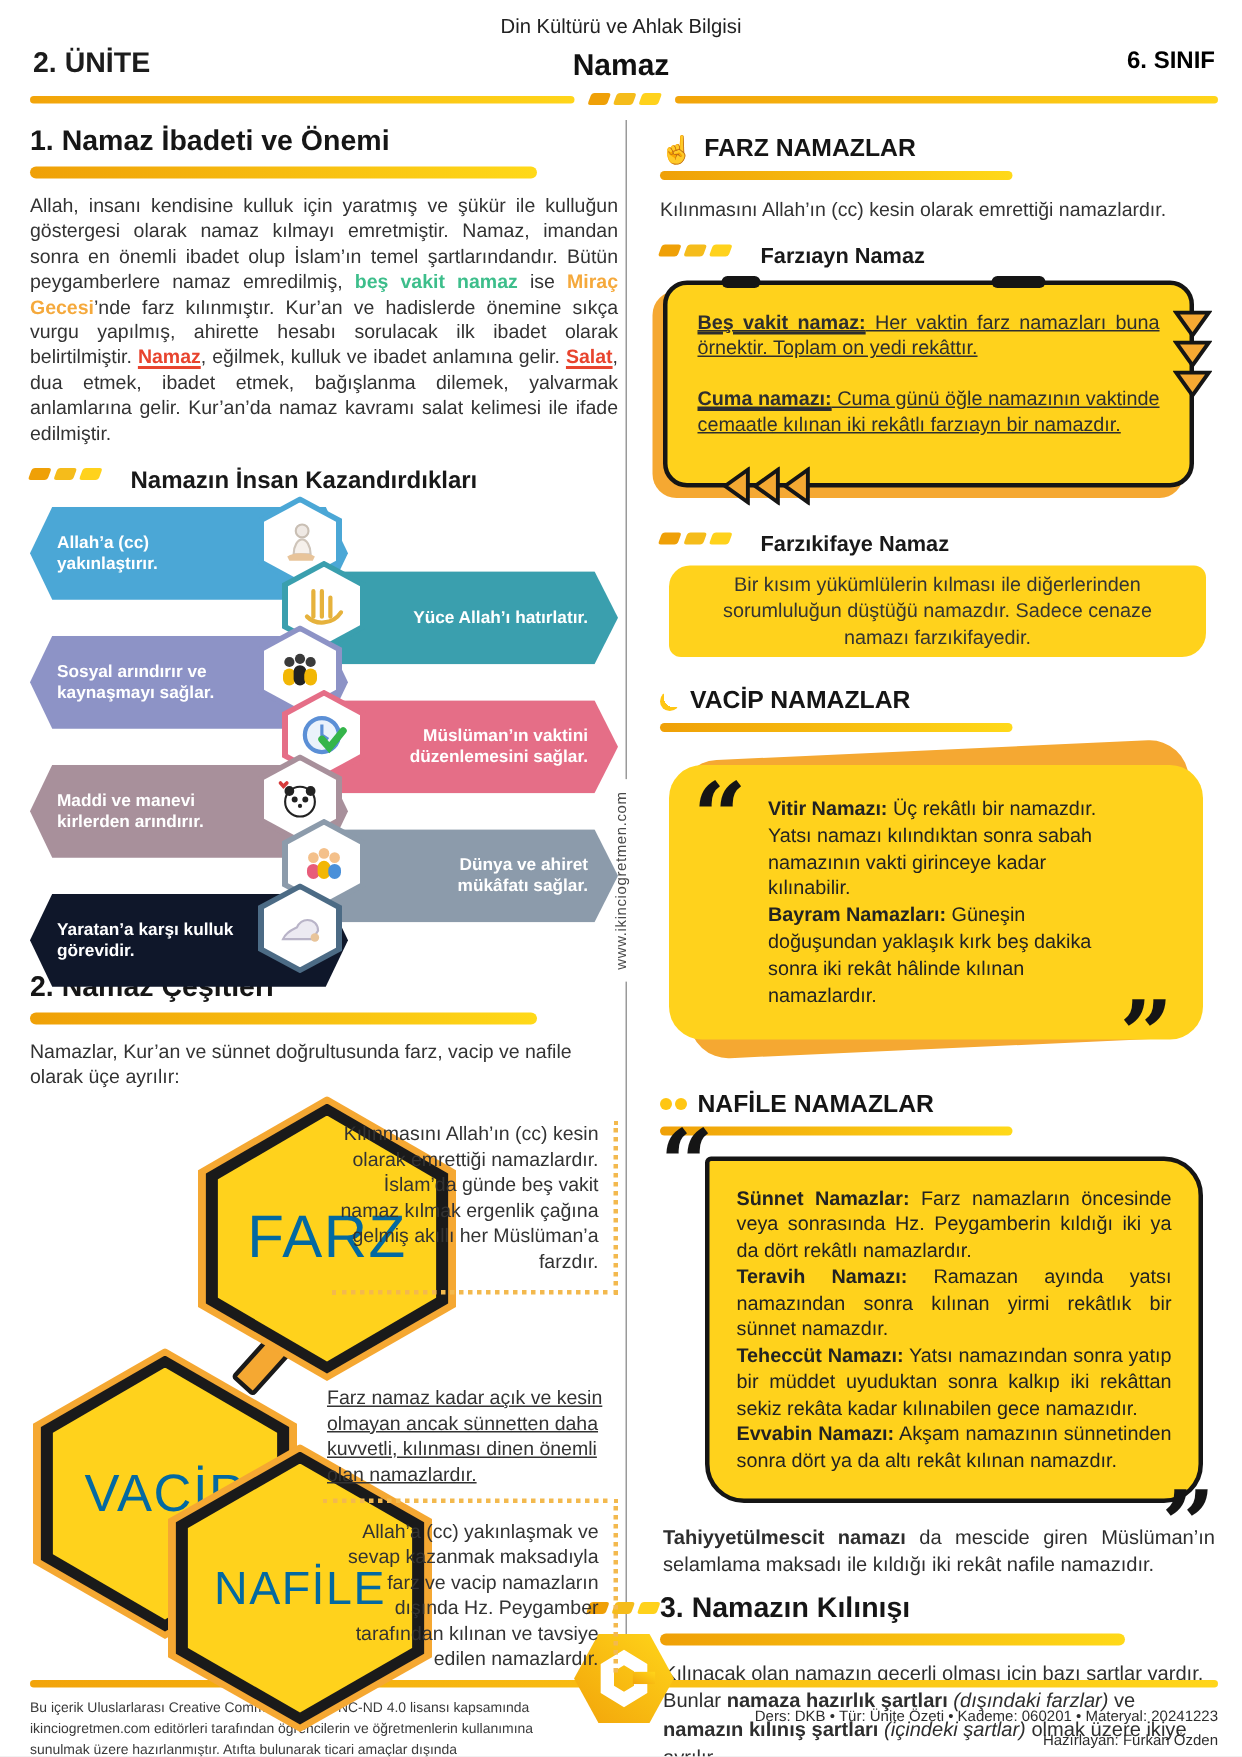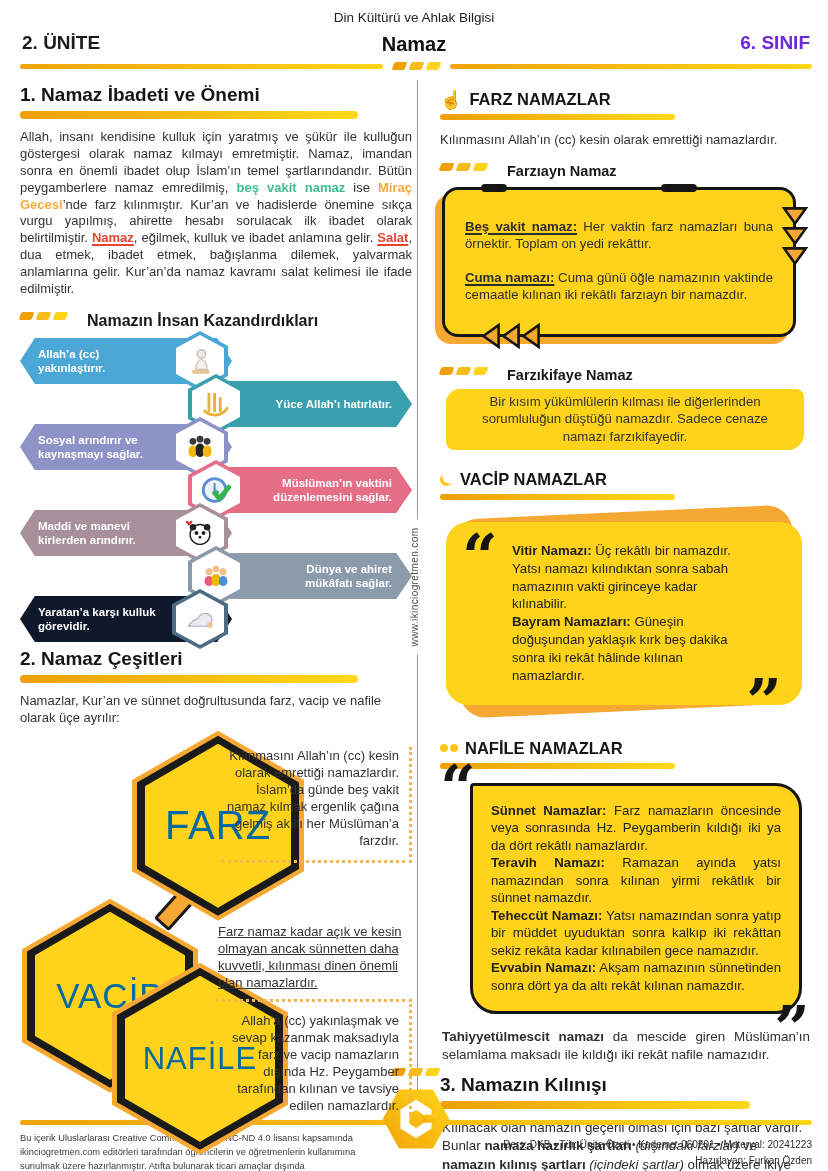--- a/index.html
+++ b/index.html
@@ -4,21 +4,21 @@
 <style>
   html,body{margin:0;padding:0;background:#e8e8e8;}
   .page{position:relative;width:828px;height:1171px;background:#ffffff;margin:0 auto;
         font-family:"Liberation Sans",sans-serif;color:#2e2e2e;overflow:hidden;}
 
   
   .subject{position:absolute;top:10px;left:0;right:0;text-align:center;font-size:13.5px;color:#222;}
   .hdr-unit{position:absolute;top:32px;left:22px;font-size:19px;color:#1c1c1c;font-weight:600;}
   .hdr-unit b,.hdr-grade b{font-weight:800;}
   .hdr-title{position:absolute;top:33px;left:0;right:0;text-align:center;font-size:20px;font-weight:800;color:#111;}
-  .hdr-grade{position:absolute;top:32px;right:18px;font-size:19px;color:#6d28d9;font-weight:600;}
+  .hdr-grade{position:absolute;top:32px;right:18px;font-size:16px;color:#000000;font-weight:600;}
   .hdr-rule{position:absolute;top:62px;left:20px;right:16px;display:flex;align-items:center;gap:10px;}
   .hdr-rule .ln{flex:1;height:5px;border-radius:3px;background:linear-gradient(90deg,#F2A40A,#FFD51A);}
   .dash-set{display:inline-flex;gap:4px;}
   .dash-set i{display:block;width:13px;height:8px;border-radius:2px;transform:skewX(-20deg);}
   .dash-set i:nth-child(1){background:#EFA007;}
   .dash-set i:nth-child(2){background:#F5BC1B;}
   .dash-set i:nth-child(3){background:#FFD21C;}
 
   
   .divider{position:absolute;left:417px;top:80px;bottom:78px;width:0;border-left:1.5px solid #9a9a9a;}
@@ -34,21 +34,21 @@
   .main-rule{height:8px;border-radius:4px;background:linear-gradient(90deg,#EFA007,#FFD919);margin:5px 0 10px;}
   .body{font-size:13px;line-height:1.3;color:#333;text-align:justify;}
   .g{color:#3DBE8B;font-weight:800;}
   .o{color:#F5A93C;font-weight:800;}
   .r{color:#E8442E;font-weight:800;text-decoration:underline;text-decoration-thickness:2px;text-underline-offset:2px;}
 
   .sub-h{display:flex;gap:20px;font-size:14.5px;font-weight:800;color:#191919;margin:14px 0 6px;}
 
   
   .gains-wrap{position:relative;height:304px;margin:8px 0 4px;}
-  .grow{position:absolute;height:46px;}
+  .grow{position:absolute;height:62px;}
   .grow.l{left:0;width:212px;}
   .grow.r{left:168px;right:0;}
   .gbanner{position:absolute;inset:0;display:flex;align-items:center;
      clip-path:polygon(7% 0%,93% 0%,100% 50%,93% 100%,7% 100%,0% 50%);
      filter:drop-shadow(2px 3px 2px rgba(0,0,0,.28));}
   .grow.l .gbanner{padding:0 64px 0 18px;}
   .grow.r .gbanner{padding:0 20px 0 74px;justify-content:flex-end;text-align:right;}
   .glabel{font-size:11.5px;line-height:1.25;color:#fff;font-weight:600;}
   .ghex{position:absolute;top:-7px;width:56px;height:60px;z-index:2;}
   .grow.l .ghex{right:4px;}
@@ -78,21 +78,21 @@
   .sec-h{display:flex;align-items:center;gap:7px;font-size:16.5px;font-weight:800;color:#151515;margin-top:8px;}
   .sec-rule{height:6px;width:235px;border-radius:3px;background:linear-gradient(90deg,#EFA007,#FFD919);margin:5px 0 12px;}
   .hand{color:#F5A832;font-size:18px;line-height:1;}
   .crescent{width:13px;height:13px;border-radius:50%;
      background:radial-gradient(circle at 72% 28%, transparent 52%, #FFC613 53%);}
   .dot2{display:inline-flex;gap:2px;}
   .dot2 i{width:8px;height:8px;border-radius:50%;background:#FFC613;}
 
   .farz-box{position:relative;margin:8px 16px 30px 2px;background:#FFD21C;border:3.5px solid #151515;
      border-radius:16px;box-shadow:-7px 7px 0 #F5A832;padding:16px 20px 14px;}
-  .farz-box p{margin:12px 0 16px;font-size:13.2px;line-height:1.32;text-align:justify;}
+  .farz-box p{margin:0 0 16px;font-size:13.2px;line-height:1.32;text-align:justify;text-decoration:underline;}
   .farz-box p:last-child{margin-bottom:0;}
   .lead{font-weight:800;}
   .lead.u{text-decoration:underline;text-decoration-thickness:2px;text-underline-offset:2px;}
   .tape{position:absolute;top:-6px;height:8px;background:#151515;border-radius:4px;}
   .tape.t1{left:36px;width:26px;}
   .tape.t2{left:216px;width:36px;}
   .tris-right{position:absolute;right:-15px;top:16px;display:flex;flex-direction:column;gap:0px;}
   .tris-left{position:absolute;left:36px;bottom:-15px;display:flex;flex-direction:row-reverse;gap:0px;}
 
   .hl-box{background:#FFD21C;border-radius:14px 8px 16px 8px;padding:4px 26px;text-align:center;

